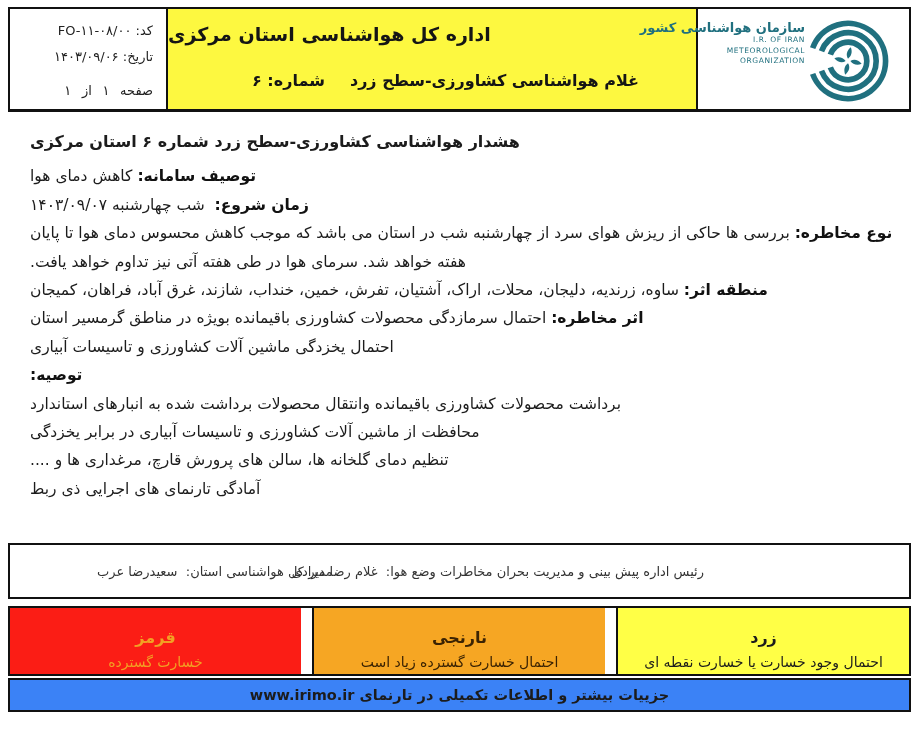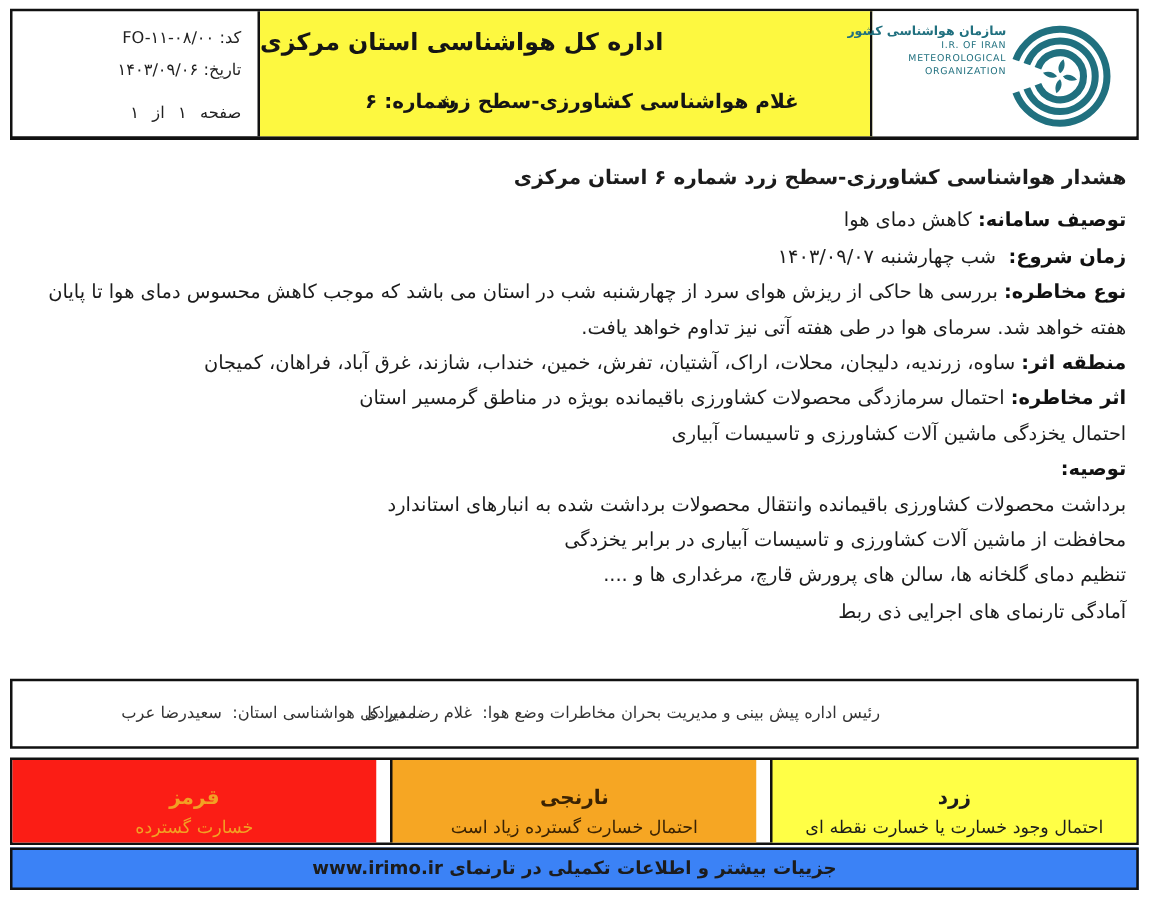--- a/index.html
+++ b/index.html
@@ -10,46 +10,46 @@
     color: #1a1a1a;
     position: relative;
     overflow: hidden;
     direction: rtl;
   }
 
   
   .header {
     position: absolute; top: 7px; left: 8px; width: 903px; height: 105px;
     border: 2px solid #111; border-bottom-width: 3px;
-    display: flex; direction: ltr; background: #fff; padding-left: 40px;
+    display: flex; direction: ltr; background: #fff;
   }
   .info-cell {
     width: 158px; border-right: 2px solid #111;
     padding: 9px 13px 0 6px; direction: rtl;
     font-size: 13px; line-height: 26px; text-align: right; color: #222;
   }
   .info-row { white-space: nowrap; }
   .info-row.page-row { margin-top: 8px; }
   .title-cell { flex: 1; background: #fdf840; border-right: 2px solid #111; position: relative; direction: rtl; }
   .org-title {
     position: absolute; top: 14px; left: 0; right: 0;
     text-align: left; font-weight: bold; font-size: 19px; color: #151515;
   }
   .warn-type { position: absolute; top: 62px; right: 57px; font-weight: bold; font-size: 16px; color: #151515; }
   .warn-num  { position: absolute; top: 62px; left: 84px;  font-weight: bold; font-size: 16px; color: #151515; }
   .logo-cell { width: 211px; position: relative; background: #fff; }
   .logo-text { position: absolute; top: 11px; right: 104px; text-align: right; color: #20707f; white-space: nowrap; }
-  .logo-fa { font-size: 10px; font-weight: bold; direction: rtl; }
+  .logo-fa { font-size: 13px; font-weight: bold; direction: rtl; }
   .logo-en { font-size: 7.5px; letter-spacing: 0.6px; line-height: 10.5px; direction: ltr; }
   .logo-svg { position: absolute; top: 5px; right: 14px; }
 
   
   .doc-body {
-    position: absolute; top: 128px; right: 18px; left: 18px;
-    direction: rtl; text-align: right;
+    position: absolute; top: 128px; right: 18px; left: 30px;
+    direction: rtl; text-align: left;
     font-size: 15.5px; line-height: 28.4px; color: #1c1c1c;
   }
   .doc-title { font-size: 16px; font-weight: bold; margin-bottom: 6px; }
   .para { margin: 0; }
   .para b { color: #111; }
 
   
   .sig-box {
     position: absolute; top: 543px; left: 8px; width: 903px; height: 56px;
     border: 2px solid #111; background: #fff;

